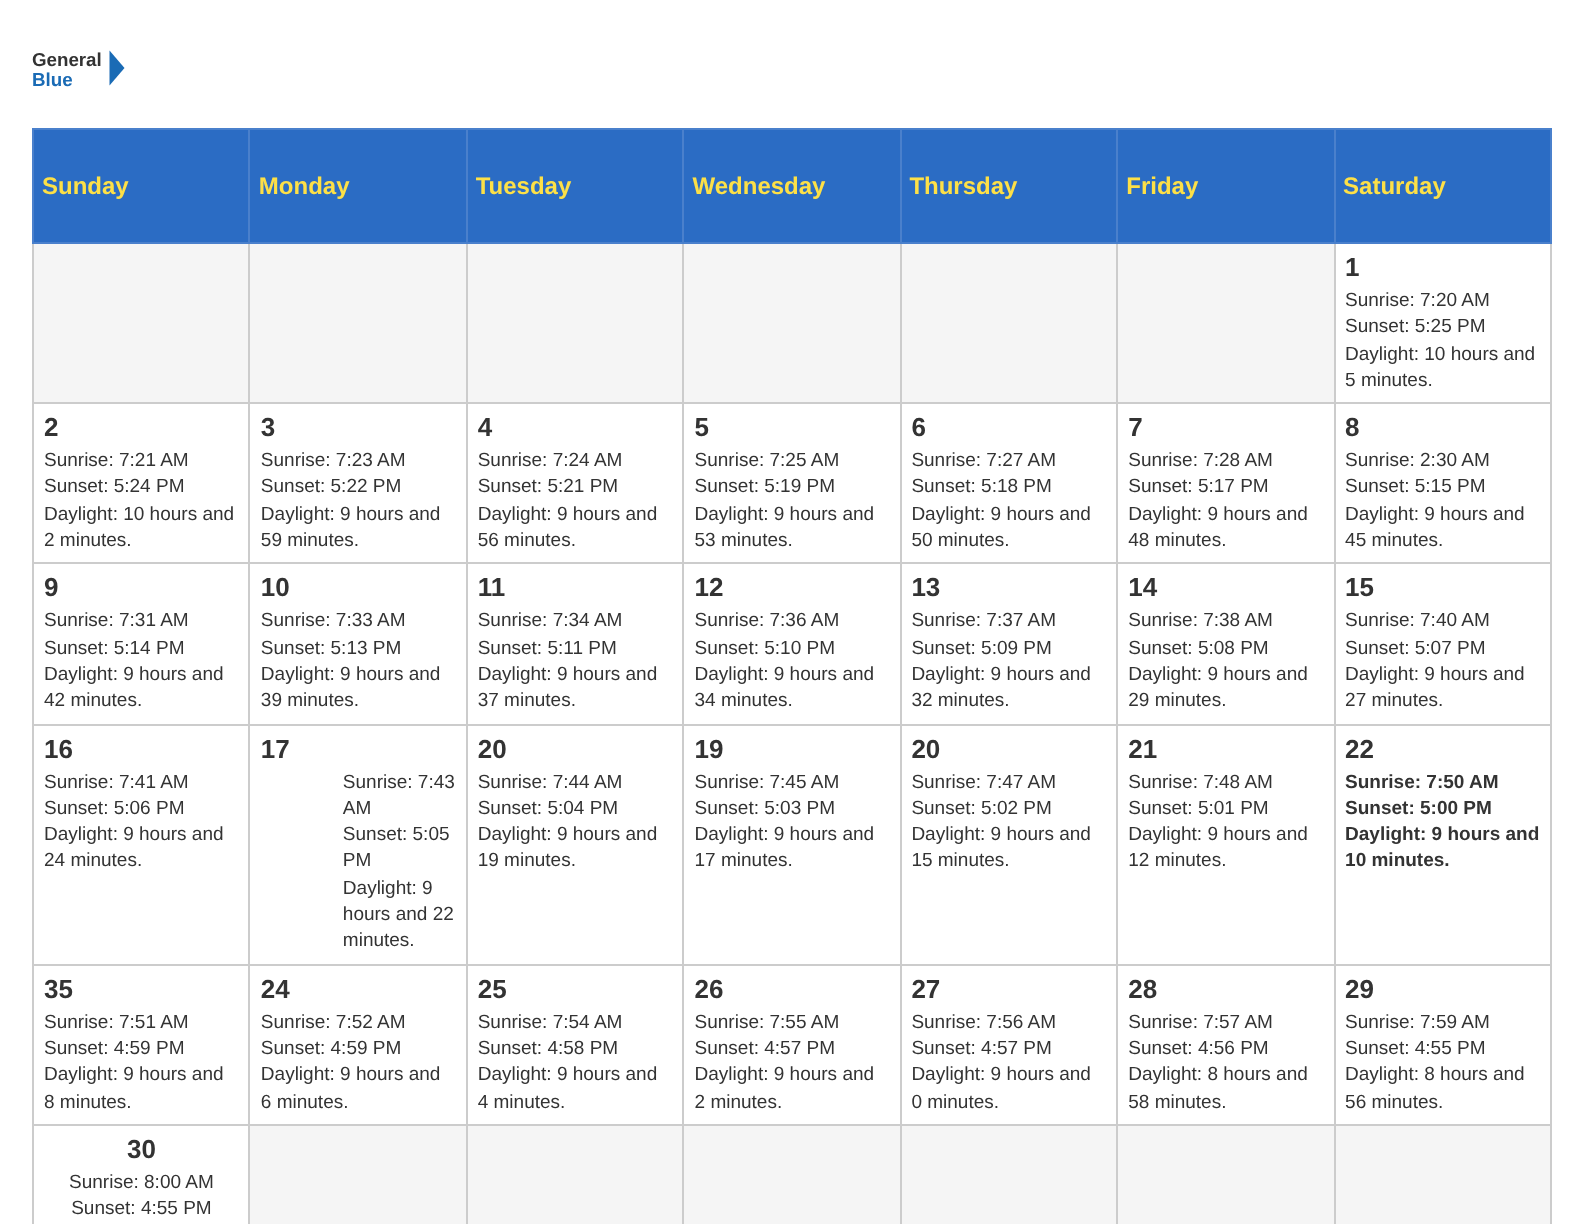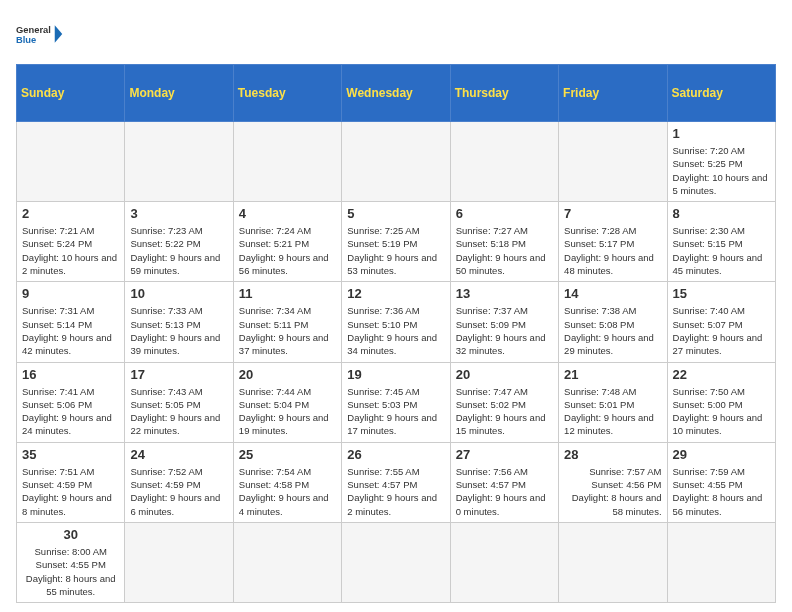--- a/index.html
+++ b/index.html
@@ -211,21 +211,21 @@
       </tr>
       <tr>
         <td>
           <span class="day-number">16</span>
           <div class="day-info" style="white-space: pre-line;">Sunrise: 7:41 AM
 Sunset: 5:06 PM
 Daylight: 9 hours and 24 minutes.</div>
         </td>
         <td>
           <span class="day-number">17</span>
-          <div class="day-info" style="white-space: pre-line;">Sunrise: 7:43 AM
+          <div class="day-info" style="white-space: pre-line; margin-left: 41px;">Sunrise: 7:43 AM
 Sunset: 5:05 PM
 Daylight: 9 hours and 22 minutes.</div>
         </td>
         <td>
           <span class="day-number">20</span>
           <div class="day-info" style="white-space: pre-line;">Sunrise: 7:44 AM
 Sunset: 5:04 PM
 Daylight: 9 hours and 19 minutes.</div>
         </td>
         <td>
@@ -241,21 +241,21 @@
 Daylight: 9 hours and 15 minutes.</div>
         </td>
         <td>
           <span class="day-number">21</span>
           <div class="day-info" style="white-space: pre-line;">Sunrise: 7:48 AM
 Sunset: 5:01 PM
 Daylight: 9 hours and 12 minutes.</div>
         </td>
         <td>
           <span class="day-number">22</span>
-          <div class="day-info" style="white-space: pre-line;">Sunrise: 7:50 AM
+          <div class="day-info" style="white-space: pre-line; font-weight: bold;">Sunrise: 7:50 AM
 Sunset: 5:00 PM
 Daylight: 9 hours and 10 minutes.</div>
         </td>
       </tr>
       <tr>
         <td>
           <span class="day-number">35</span>
           <div class="day-info" style="white-space: pre-line;">Sunrise: 7:51 AM
 Sunset: 4:59 PM
 Daylight: 9 hours and 8 minutes.</div>
@@ -279,21 +279,21 @@
 Daylight: 9 hours and 2 minutes.</div>
         </td>
         <td>
           <span class="day-number">27</span>
           <div class="day-info" style="white-space: pre-line;">Sunrise: 7:56 AM
 Sunset: 4:57 PM
 Daylight: 9 hours and 0 minutes.</div>
         </td>
         <td>
           <span class="day-number">28</span>
-          <div class="day-info" style="white-space: pre-line; text-align: right;">Sunrise: 7:57 AM
+          <div class="day-info" style="white-space: pre-line;">Sunrise: 7:57 AM
 Sunset: 4:56 PM
 Daylight: 8 hours and 58 minutes.</div>
         </td>
         <td>
           <span class="day-number">29</span>
           <div class="day-info" style="white-space: pre-line;">Sunrise: 7:59 AM
 Sunset: 4:55 PM
 Daylight: 8 hours and 56 minutes.</div>
         </td>
       </tr>

